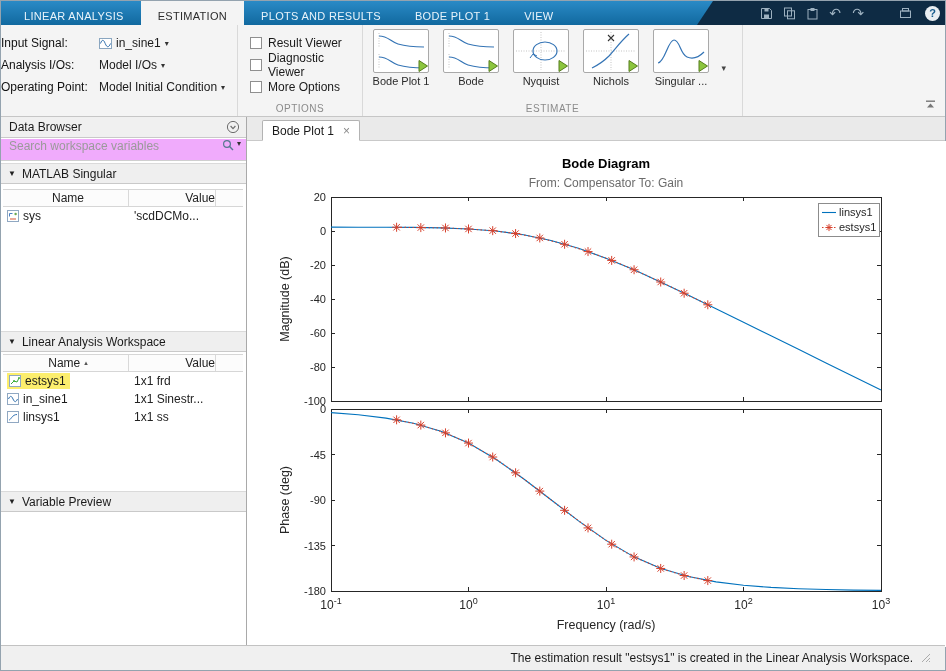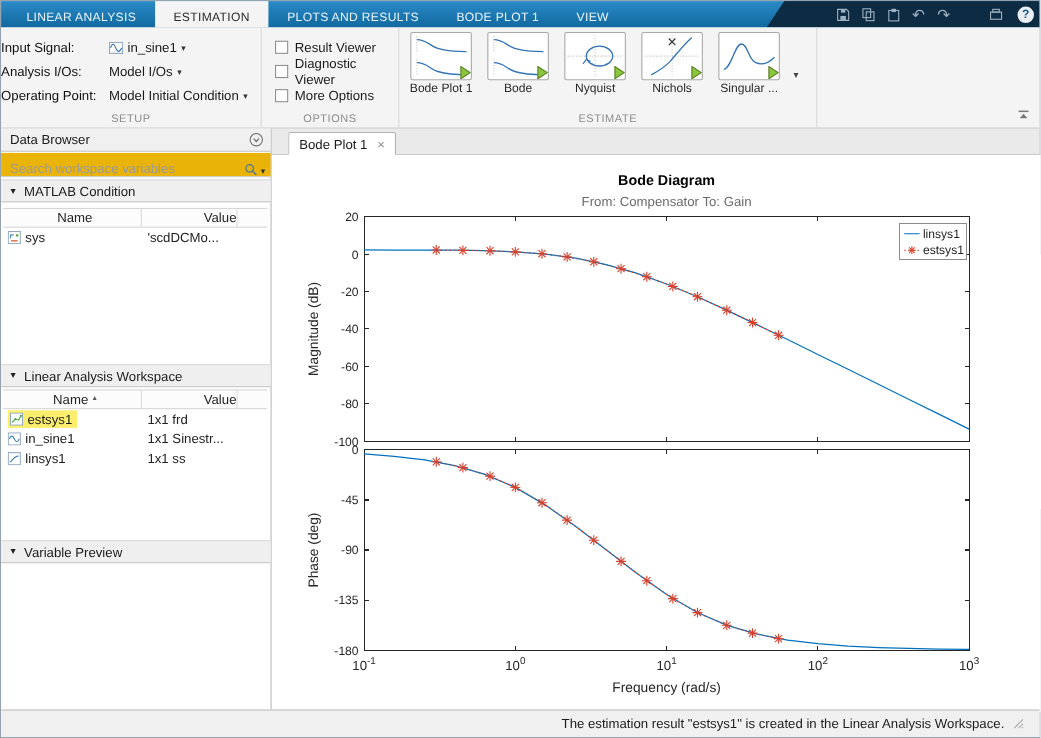--- a/index.html
+++ b/index.html
@@ -31,21 +31,21 @@
   .thumb{position:relative;width:56px;height:44px;margin:0 auto;background:#fff;border:1px solid #a9a9a9;border-radius:2px;}
   .play{position:absolute;right:0;bottom:0;}
   .glabel{margin-top:2px;font-size:11px;color:#2b2b2b;white-space:nowrap;}
   .gallery-caret{position:absolute;right:16px;top:38px;font-size:9px;color:#444;}
   .ribbon-collapse{position:absolute;right:9px;bottom:4px;}
 
   
   .browser{position:absolute;left:0;top:116px;width:246px;height:530px;background:#fff;border-right:1px solid #a9a9a9;}
   .phead{position:absolute;left:0;right:0;top:0;height:21px;background:#f0f0f0;border-bottom:1px solid #c9c9c9;display:flex;align-items:center;padding:0 6px 0 8px;}
   .phead .sp{flex:1;}
-  .searchbox{position:absolute;left:0;right:0;top:22px;height:22px;background:#eab308;border-bottom:1px solid #cfcfcf;display:flex;align-items:flex-end;padding-right:5px;}
+  .searchbox{position:absolute;left:0;right:0;top:22px;height:22px;background:#f0abfc;border-bottom:1px solid #cfcfcf;display:flex;align-items:flex-start;padding-right:5px;}
   .search-input{flex:1;min-width:0;border:none;outline:none;padding:0 4px 0 8px;font:inherit;font-size:12px;color:#333;background:transparent;}
   .search-input::placeholder{color:#9a9a9a;}
   .shead{position:absolute;left:0;right:0;height:21px;background:#efefef;border-top:1px solid #dadada;border-bottom:1px solid #c9c9c9;display:flex;align-items:center;padding-left:7px;gap:6px;}
   .tri{font-size:8px;color:#222;}
   .wtable{position:absolute;left:2px;right:3px;}
   .whead{display:flex;height:18px;border-top:1px solid #d6d6d6;border-bottom:1px solid #d6d6d6;background:#fcfcfc;}
   .wcol{line-height:16px;padding-left:5px;border-right:1px solid #d9d9d9;color:#222;}
   .wcol.name{width:126px;display:flex;align-items:center;gap:4px;justify-content:center;}
   .wcol.value{width:87px;text-align:right;}
   .wcol.extra{flex:1;border-right:none;}
@@ -130,21 +130,20 @@
           <span class="caret">▾</span>
         </span>
       </div>
       <div class="rfield" style="top:52px">
         <span class="rlabel">Operating Point:</span>
         <span class="combo">
           <span>Model Initial Condition</span>
           <span class="caret">▾</span>
         </span>
       </div>
-      <div class="seclabel">SETUP</div>
     </div>
 
     <div class="rsec" style="left:237px;width:125px">
       <div class="optrow" style="top:9px">
         <span class="cb"></span>
         <span>Result Viewer</span>
       </div>
       <div class="optrow" style="top:31px">
         <span class="cb"></span>
         <span>Diagnostic Viewer</span>
@@ -251,21 +250,21 @@
       <input class="search-input" placeholder="Search workspace variables" style="">
       <svg width="12" height="12" viewBox="0 0 12 12">
           <circle cx="5" cy="5" r="3.4" fill="none" stroke="#56788f" stroke-width="1.2"></circle>
           <line x1="7.6" y1="7.6" x2="11" y2="11" stroke="#56788f" stroke-width="1.4"></line>
         </svg>
       <span class="caret" style="margin-left:3px">▾</span>
     </div>
 
     <div class="shead" style="top:46px">
       <span class="tri">▼</span>
-      <span>MATLAB Condition</span>
+      <span>MATLAB Singular</span>
     </div>
     <div class="wtable" style="top:72px">
       <div class="whead">
         <div class="wcol name">
             <span>Name</span>
           </div>
         <div class="wcol value"><span>Value</span></div>
         <div class="wcol extra"></div>
       </div>
       <div class="wrow">

